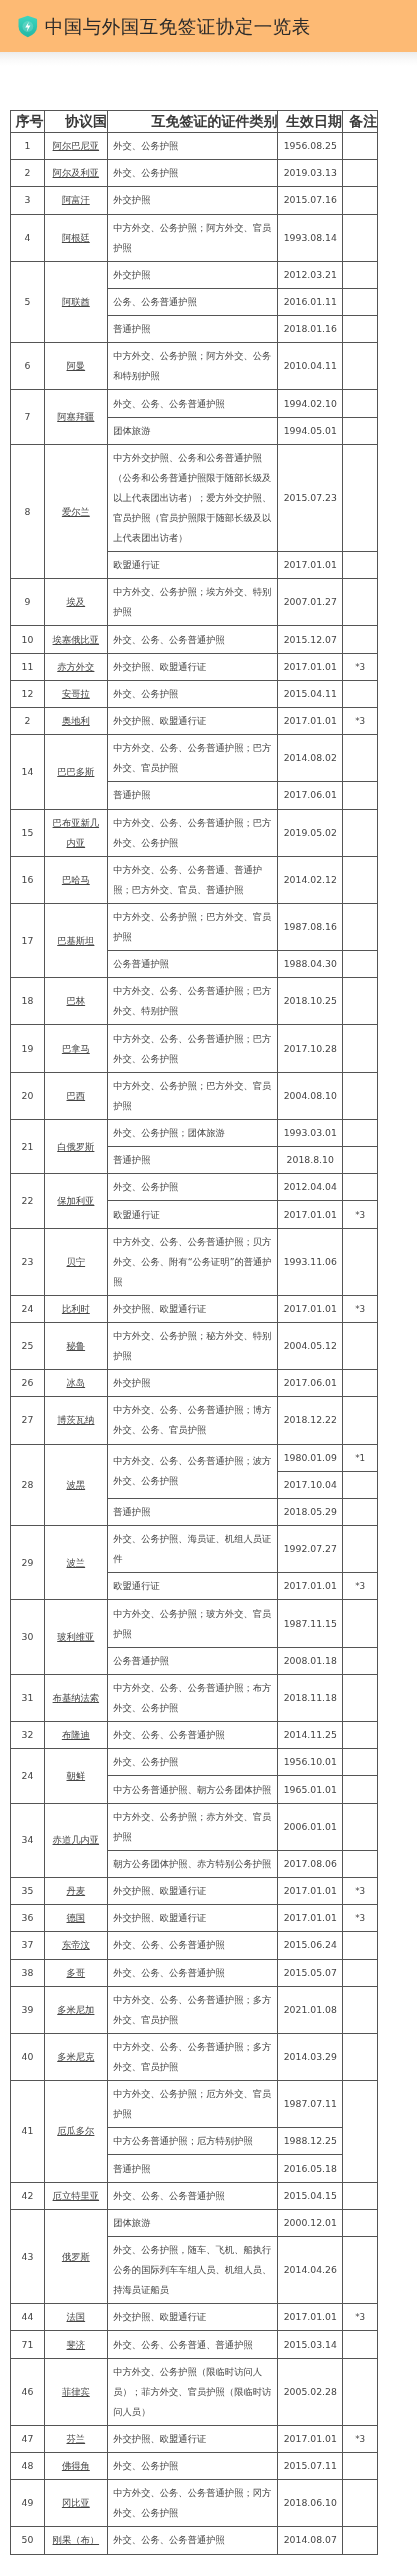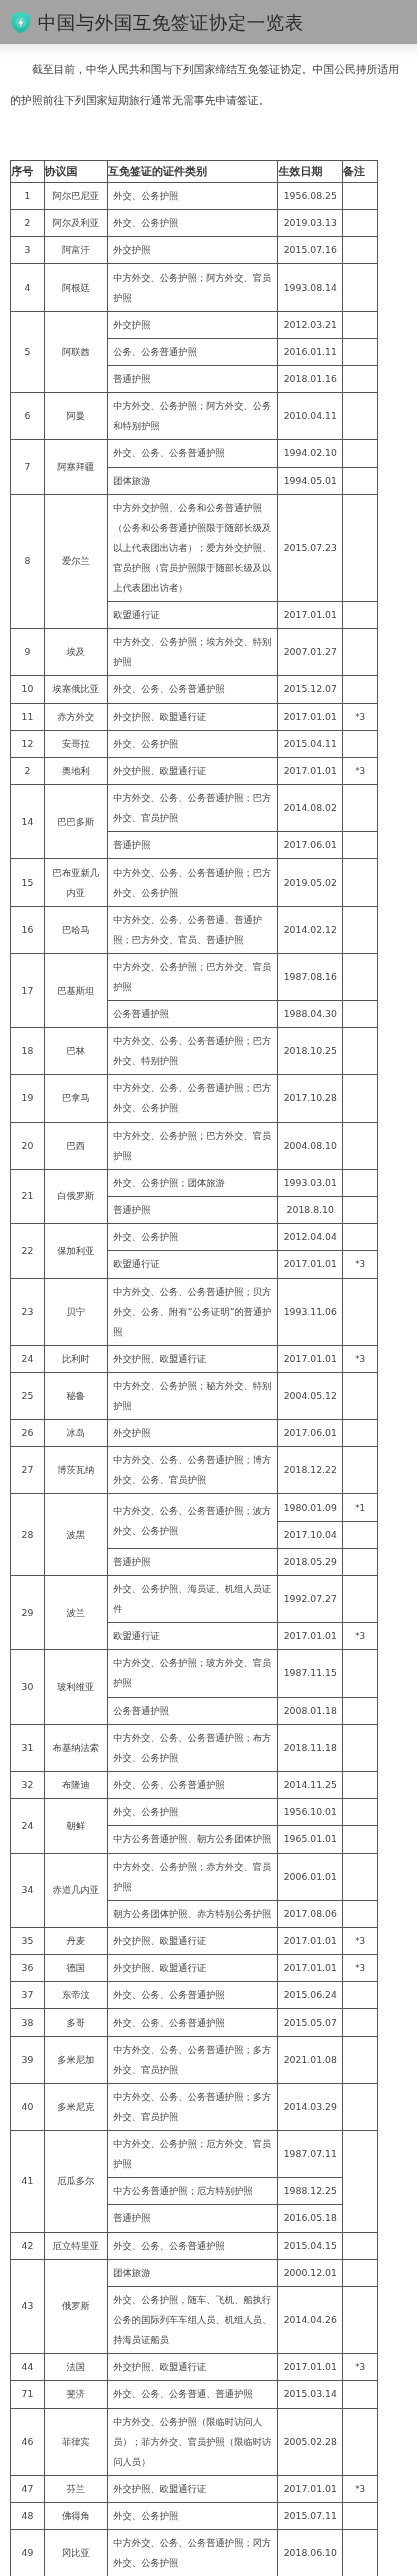--- a/index.html
+++ b/index.html
@@ -3,25 +3,25 @@
 <meta charset="utf-8">
 <style>
   * { box-sizing: border-box; margin: 0; padding: 0; }
   body {
     width: 417px;
     background: #ffffff;
     font-family: "DejaVu Sans", "Liberation Sans", sans-serif;
     color: #333333;
   }
   .header {
-    height: 44px;
+    height: 52px;
     display: flex;
     align-items: center;
-    padding-left: 11px;
-    background: #a3a3a3;
+    padding-left: 18px;
+    background: #fdba74;
   }
   .shield {
     width: 19.6px;
     height: 23px;
     margin-right: 7.2px;
     flex: none;
   }
   .title {
     font-size: 18.5px;
     font-weight: 400;
@@ -51,32 +51,32 @@
     font-size: 9.3px;
     color: #444444;
   }
   table.visa th, table.visa td {
     border: 0.8px solid #555555;
     vertical-align: middle;
   }
   table.visa th {
     height: 21.6px;
     font-weight: 700;
-    font-size: 11px;
+    font-size: 14px;
     color: #3a3a3a;
-    text-align: left;
+    text-align: right;
     margin-left: 35px;
   }
   table.visa td {
     padding: 3.1px 5.2px;
     line-height: 20px;
   }
   td.c-no, td.c-country, td.c-date, td.c-note { text-align: center; }
   td.c-no { padding: 3.1px 1px; }
-  td.c-country { padding: 3.1px 7.2px; line-height: 20px; }
+  td.c-country { padding: 3.1px 7.2px; line-height: 20px; text-decoration: underline; }
   td.c-cat { text-align: left; padding: 0 6.2px 0 7.2px; }
   td.c-note { font-size: 8.8px; }
   col.w-no { width: 33px; }
   col.w-country { width: 63px; }
   col.w-cat { width: 169px; }
   col.w-date { width: 64px; }
   col.w-note { width: 35px; }
 </style>
 </head>
 <body>
@@ -91,21 +91,20 @@
         </linearGradient>
       </defs>
       <path d="M19 1 L36 7 Q37 7.5 37 9 L37 22 Q37 35 19 43 Q1 35 1 22 L1 9 Q1 7.5 2 7 Z" fill="url(#sg)"></path>
       <circle cx="19" cy="22" r="10.5" fill="#ffffff" opacity="0.18"></circle>
       <path d="M21 13 L14 24 L19 24 L17 32 L24 20 L19 20 Z" fill="#ffffff"></path>
     </svg>
     <h1 class="title">中国与外国互免签证协定一览表</h1>
   </div>
   <div class="band"></div>
 
-  <p class="intro">截至目前，中华人民共和国与下列国家缔结互免签证协定。中国公民持所适用的护照前往下列国家短期旅行通常无需事先申请签证。</p>
 
   <div class="table-wrap">
     <table class="visa">
       <colgroup>
         <col class="w-no">
           <col class="w-country">
           <col class="w-cat">
           <col class="w-date">
           <col class="w-note">
       </colgroup>

